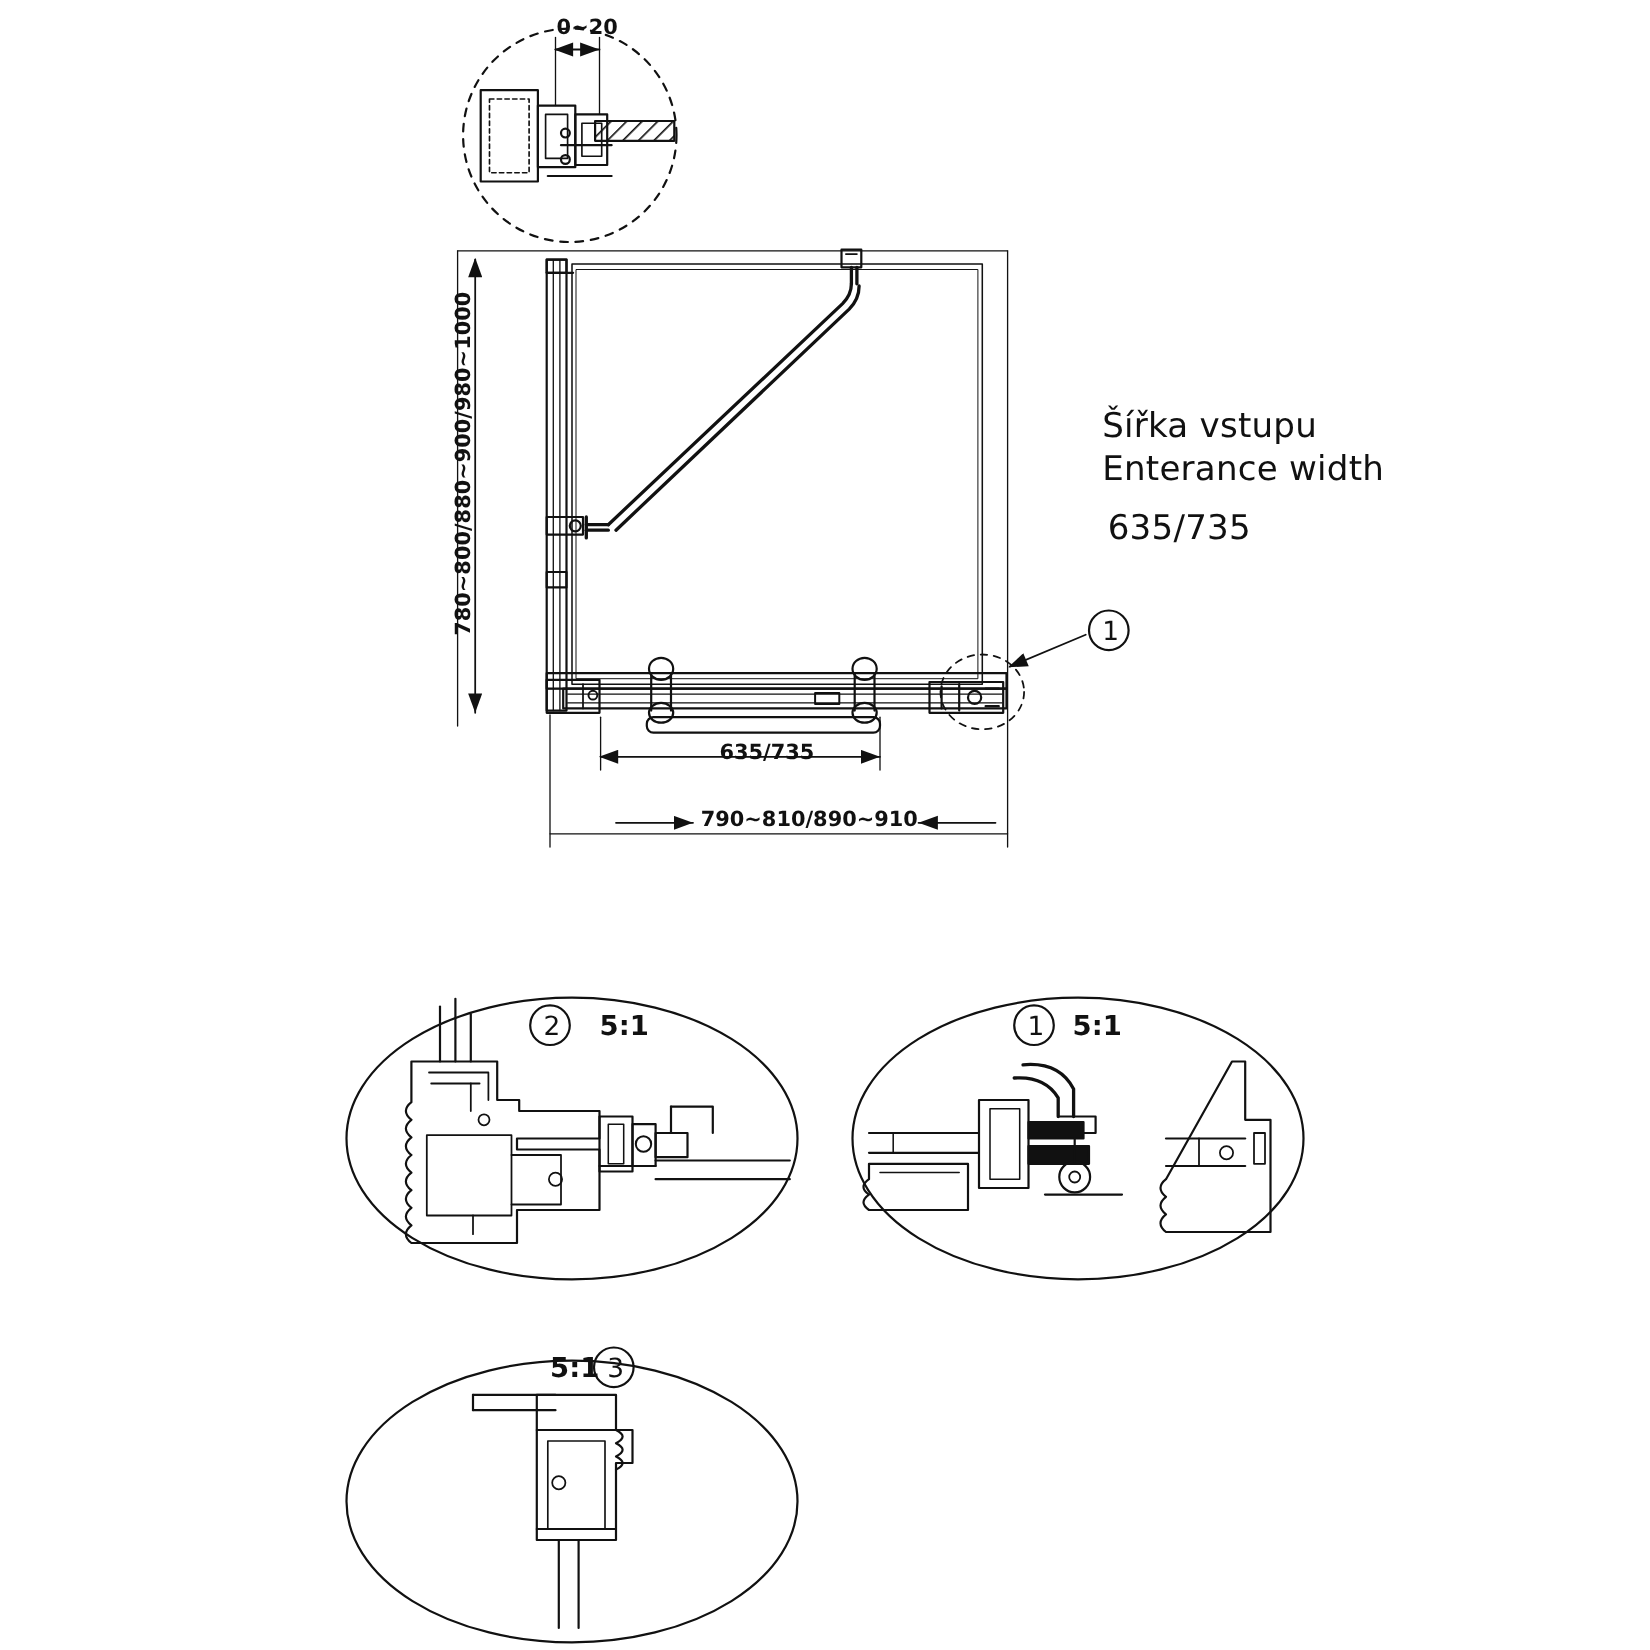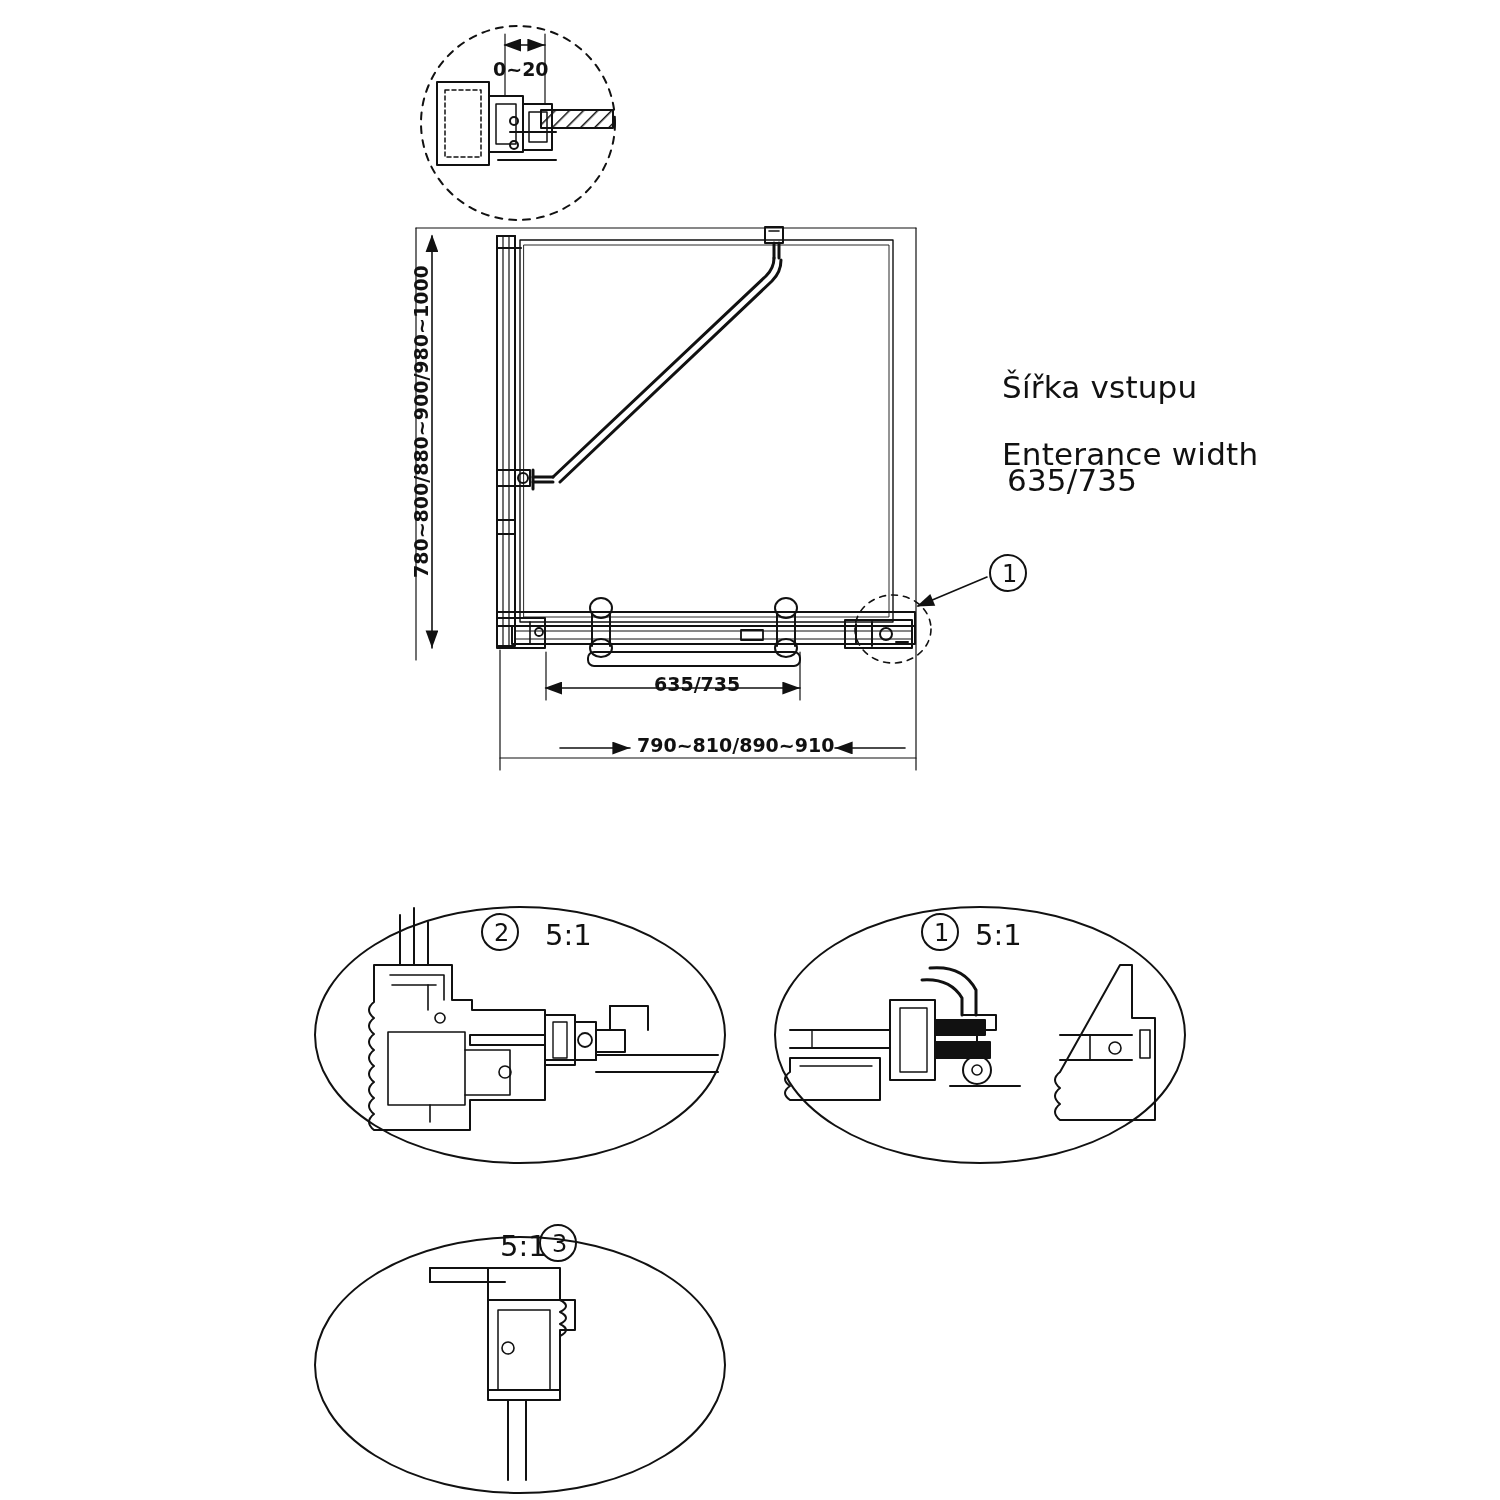--- a/index.html
+++ b/index.html
@@ -36,22 +36,22 @@
   .label-main {
     font-size: 31px;
     letter-spacing: 0.2px;
     margin-left: 40px;
   }
   .label-dim {
     font-size: 19px;
     font-weight: bold;
   }
   .label-scale {
-    font-size: 29px;
-    font-weight: normal;
+    font-size: 25px;
+    font-weight: bold;
   }
   .rot90 {
     transform-origin: 0 0;
     transform: rotate(-90deg);
   }
 </style>
 </head>
 <body>
 
 <div id="stage">
@@ -257,32 +257,32 @@
         <path d="M508 1400 L526 1400" stroke-width="2"></path>
         <path d="M488 1390 L560 1390" stroke-width="2"></path>
       </g>
 
       <circle cx="500" cy="932" r="18" stroke-width="2"></circle>
       <circle cx="940" cy="932" r="18" stroke-width="2"></circle>
       <circle cx="558" cy="1243" r="18" stroke-width="2"></circle>
     </g>
   </svg>
 
-  <div class="txt label-dim" style="left:493px; top:14px;margin-top:44px;">0~20</div>
+  <div class="txt label-dim" style="left:506px; top:14px;">0~20</div>
 
   <div class="txt label-dim rot90" style="left:410px; top:578px;">780~800/880~900/980~1000</div>
 
   <div class="txt label-dim" style="left:654px; top:673px;">635/735</div>
 
   <div class="txt label-dim" style="left:637px; top:734px;text-align:center;">790~810/890~910</div>
 
   <div class="txt" style="left:1002px; top:560px; font-size:24px;">1</div>
 
   <div class="txt label-main" style="left:962px; top:369px;">Šířka vstupu</div>
-  <div class="txt label-main" style="left:962px; top:436px;">Enterance width</div>
+  <div class="txt label-main" style="left:962px; top:408px;">Enterance width</div>
   <div class="txt label-main" style="left:967px; top:462px;">635/735</div>
 
   <div class="txt" style="left:494px; top:919px; font-size:24px;">2</div>
   <div class="txt label-scale" style="left:545px; top:918px;">5:1</div>
 
   <div class="txt" style="left:934px; top:919px; font-size:24px;">1</div>
   <div class="txt label-scale" style="left:975px; top:918px;">5:1</div>
 
   <div class="txt label-scale" style="left:500px; top:1229px;">5:1</div>
   <div class="txt" style="left:552px; top:1230px; font-size:24px;">3</div>

